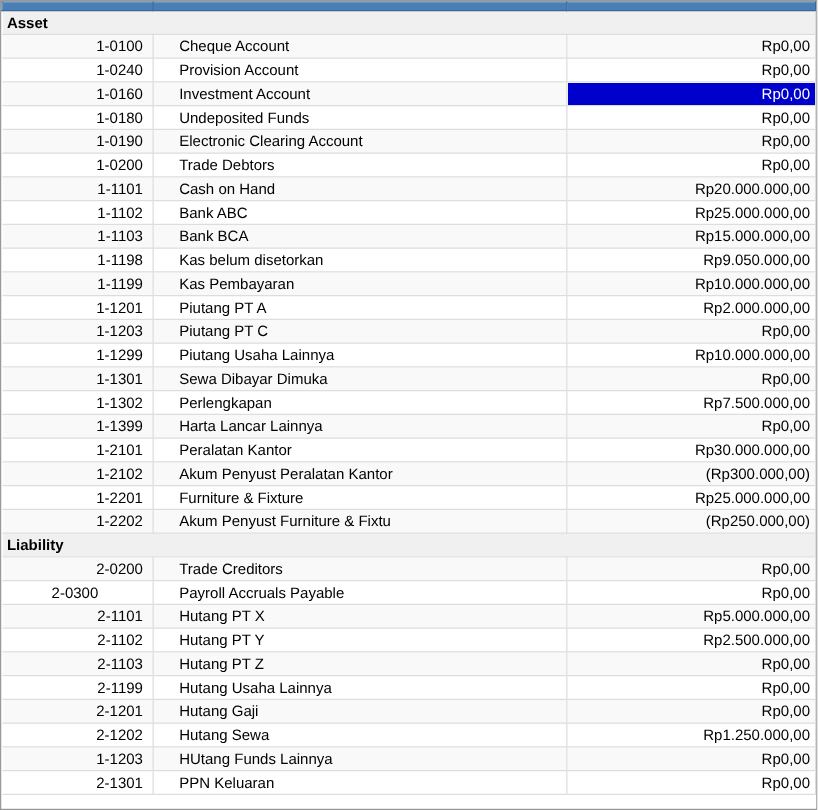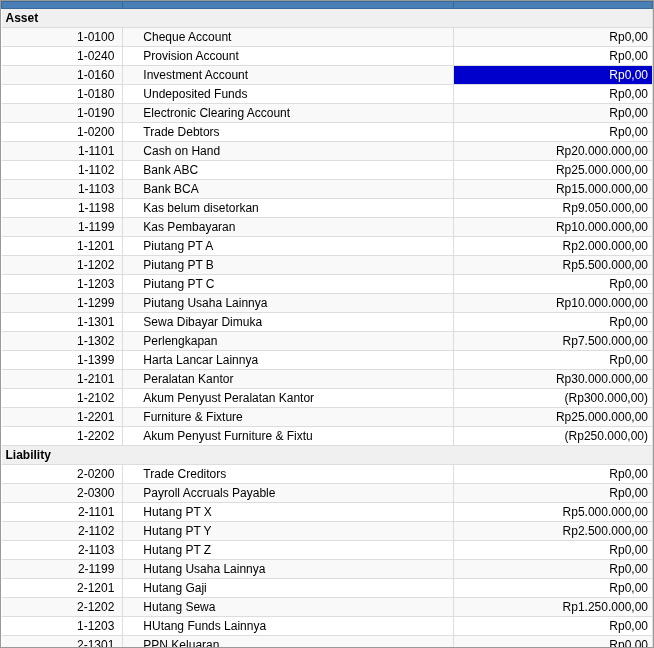--- a/index.html
+++ b/index.html
@@ -143,25 +143,20 @@
           <td style="text-align: right; padding-right: 8px;">1-1199</td>
           <td style="padding-left: 20px;">Kas Pembayaran</td>
           <td style="text-align: right;">Rp10.000.000,00</td>
         </tr>
         <tr>
           <td style="text-align: right; padding-right: 8px;">1-1201</td>
           <td style="padding-left: 20px;">Piutang PT A</td>
           <td style="text-align: right;">Rp2.000.000,00</td>
         </tr>
         <tr>
-          <td style="text-align: right; padding-right: 8px;">1-1202</td>
-          <td style="padding-left: 20px;">Piutang PT B</td>
-          <td style="text-align: right;">Rp5.500.000,00</td>
-        </tr>
-        <tr>
           <td style="text-align: right; padding-right: 8px;">1-1203</td>
           <td style="padding-left: 20px;">Piutang PT C</td>
           <td style="text-align: right;">Rp0,00</td>
         </tr>
         <tr>
           <td style="text-align: right; padding-right: 8px;">1-1299</td>
           <td style="padding-left: 20px;">Piutang Usaha Lainnya</td>
           <td style="text-align: right;">Rp10.000.000,00</td>
         </tr>
         <tr>
@@ -201,21 +196,21 @@
         </tr>
         <tr class="section-header">
           <td colspan="3" style="font-weight: bold; padding-left: 4px;">Liability</td>
         </tr>
         <tr>
           <td style="text-align: right; padding-right: 8px;">2-0200</td>
           <td style="padding-left: 20px;">Trade Creditors</td>
           <td style="text-align: right;">Rp0,00</td>
         </tr>
         <tr>
-          <td style="text-align: right; padding-right: 8px;">2-0300</td>
+          <td style="text-align: center; padding-right: 8px;">2-0300</td>
           <td style="padding-left: 20px;">Payroll Accruals Payable</td>
           <td style="text-align: right;">Rp0,00</td>
         </tr>
         <tr>
           <td style="text-align: right; padding-right: 8px;">2-1101</td>
           <td style="padding-left: 20px;">Hutang PT X</td>
           <td style="text-align: right;">Rp5.000.000,00</td>
         </tr>
         <tr>
           <td style="text-align: right; padding-right: 8px;">2-1102</td>

